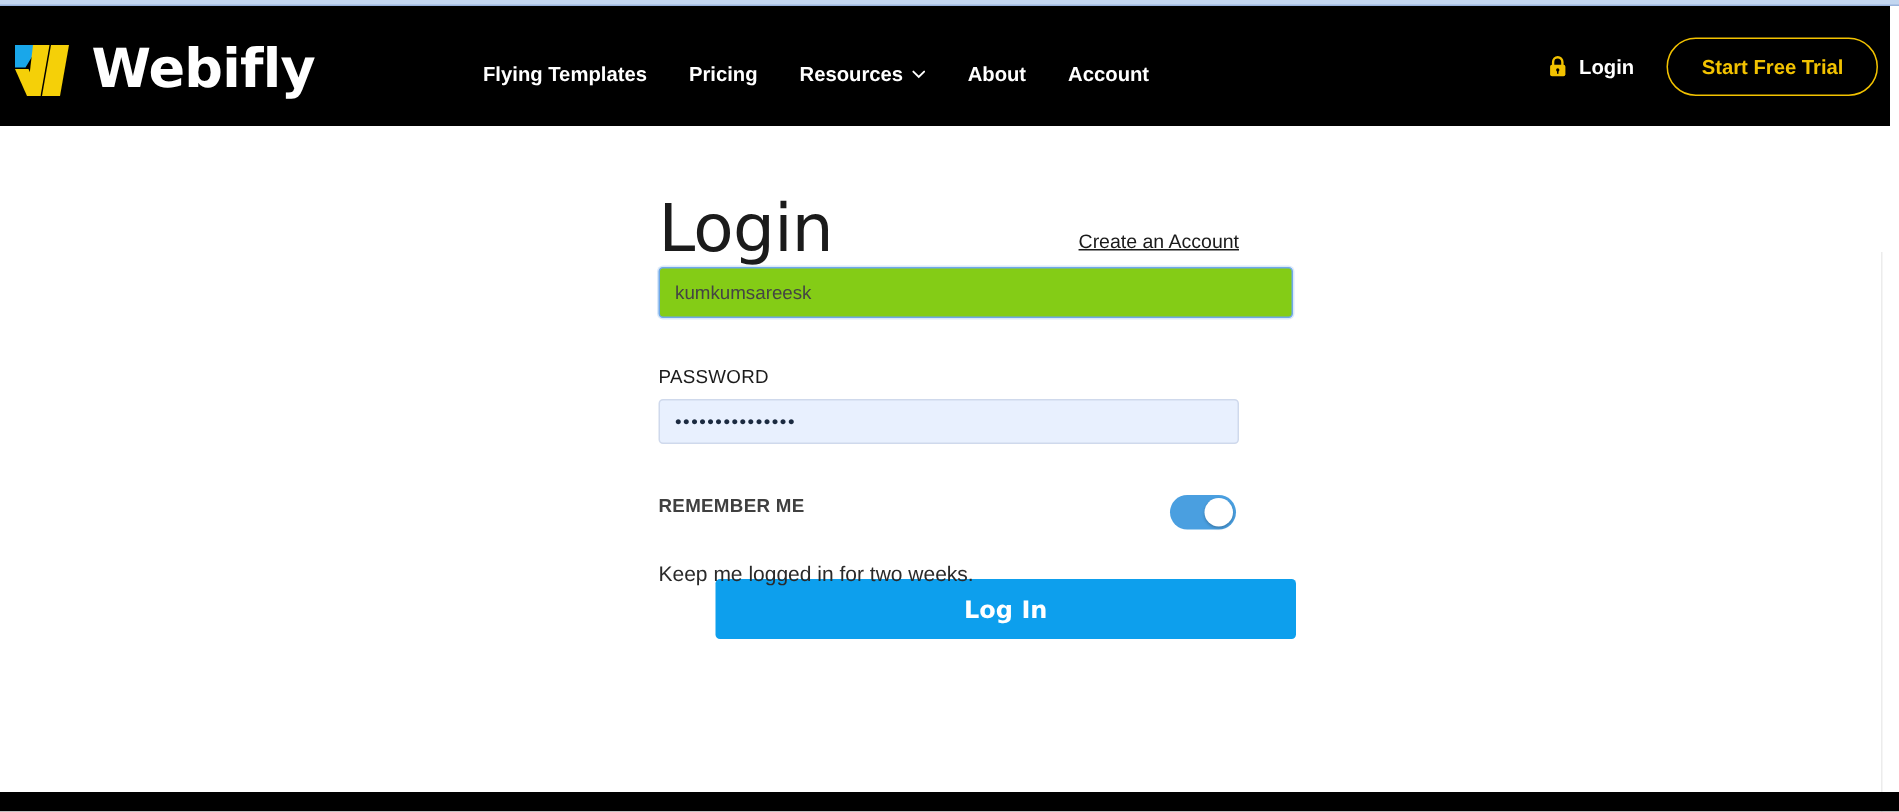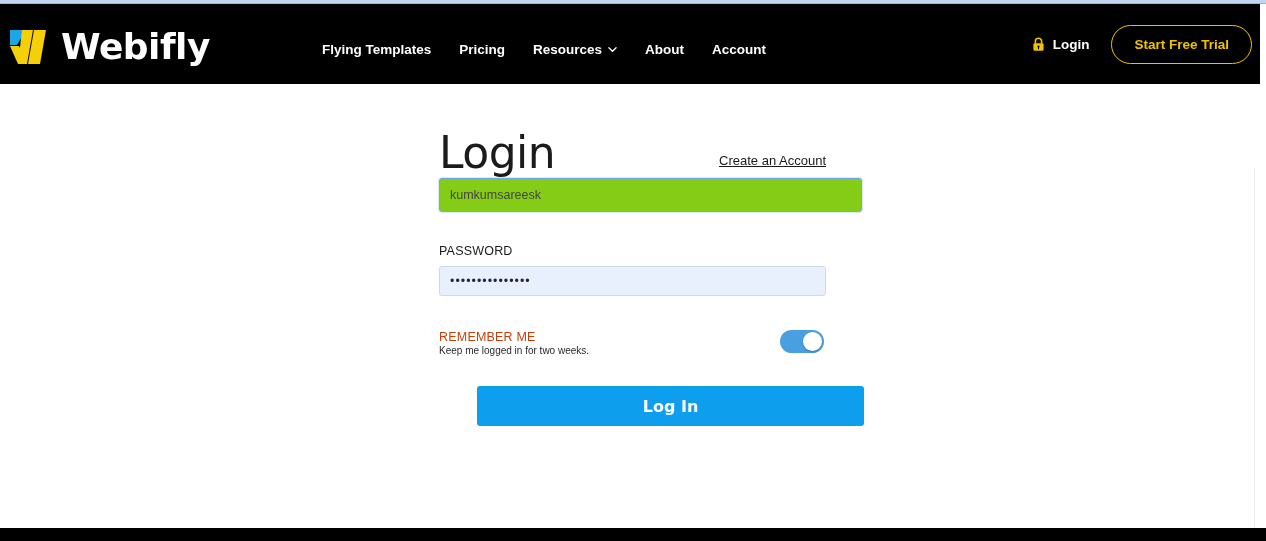--- a/index.html
+++ b/index.html
@@ -205,26 +205,27 @@
   }
 
   .remember-row {
     margin-top: 34px;
     position: relative;
     height: 42px;
   }
   .remember-label {
     font-size: 12.5px;
     letter-spacing: 0.2px;
-    color: #c2410c;
+    color: #404040;
+    font-weight: bold;
   }
   .remember-hint {
-    font-size: 10px;
+    font-size: 14px;
     color: #2a2a2a;
-    margin-top: 1px;
+    margin-top: 30px;
   }
   .toggle {
     position: absolute;
     right: 2px;
     top: 0px;
     width: 44px;
     height: 23px;
     border-radius: 12px;
     background: #4a9fe0;
     cursor: pointer;

